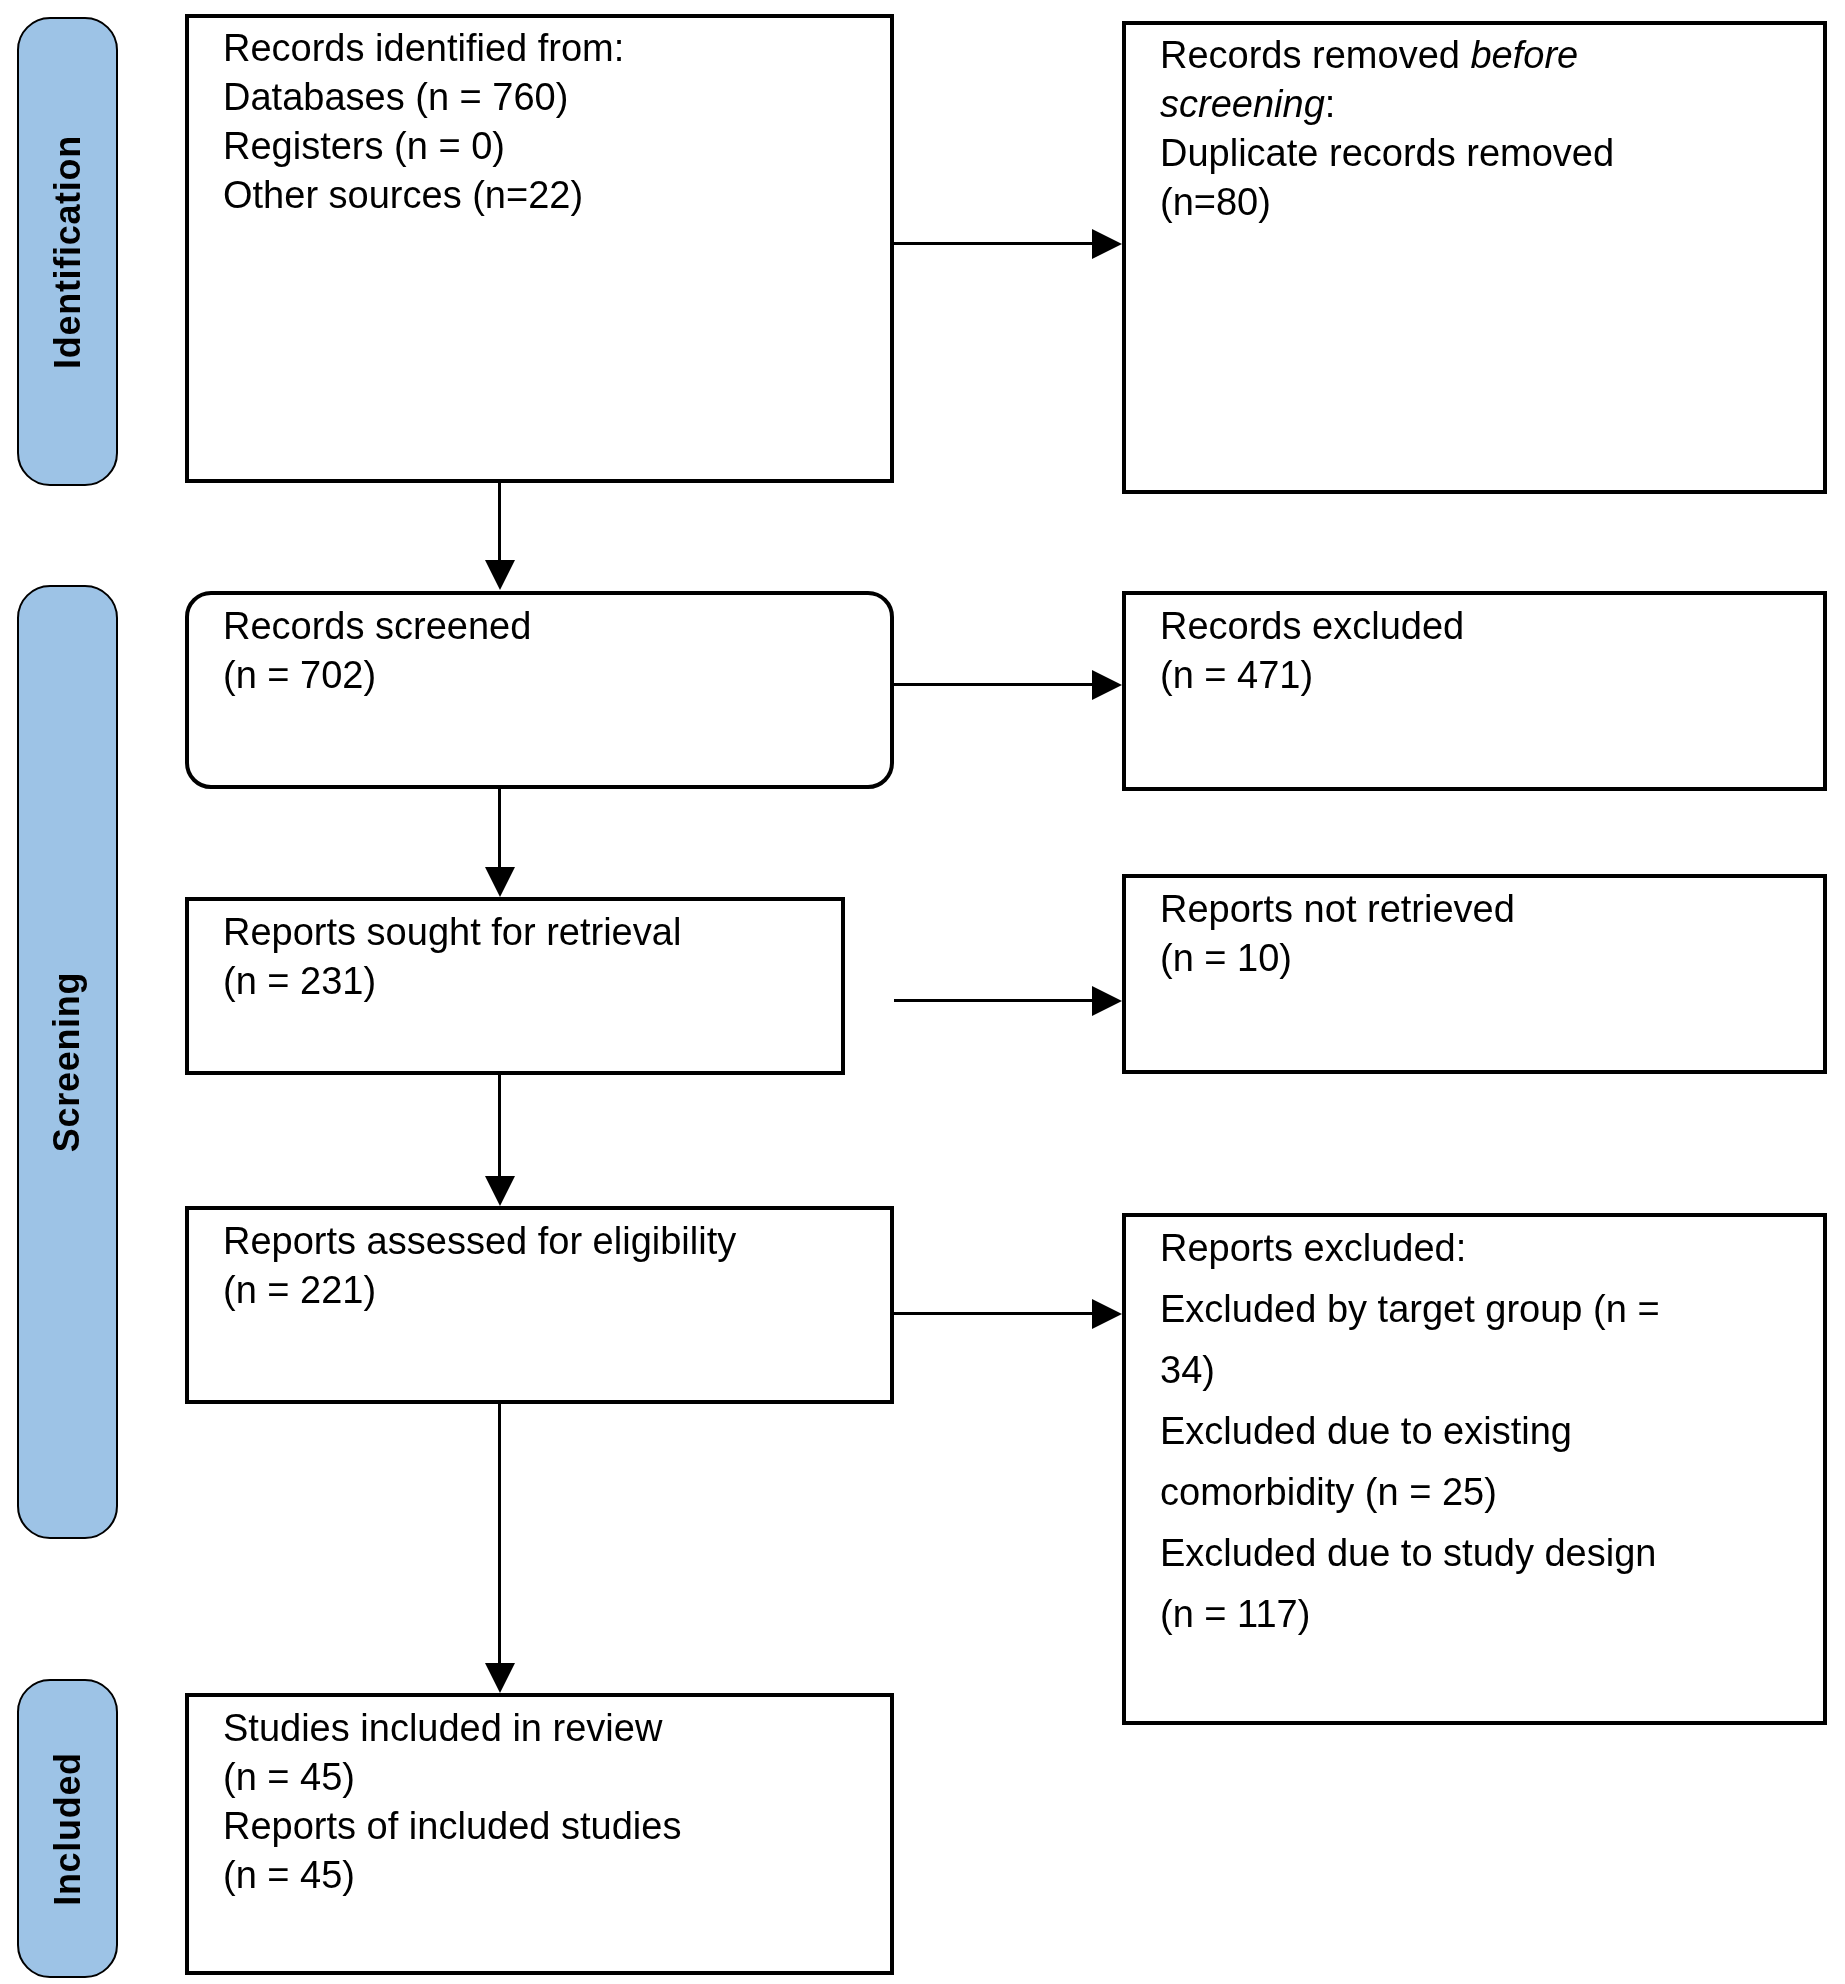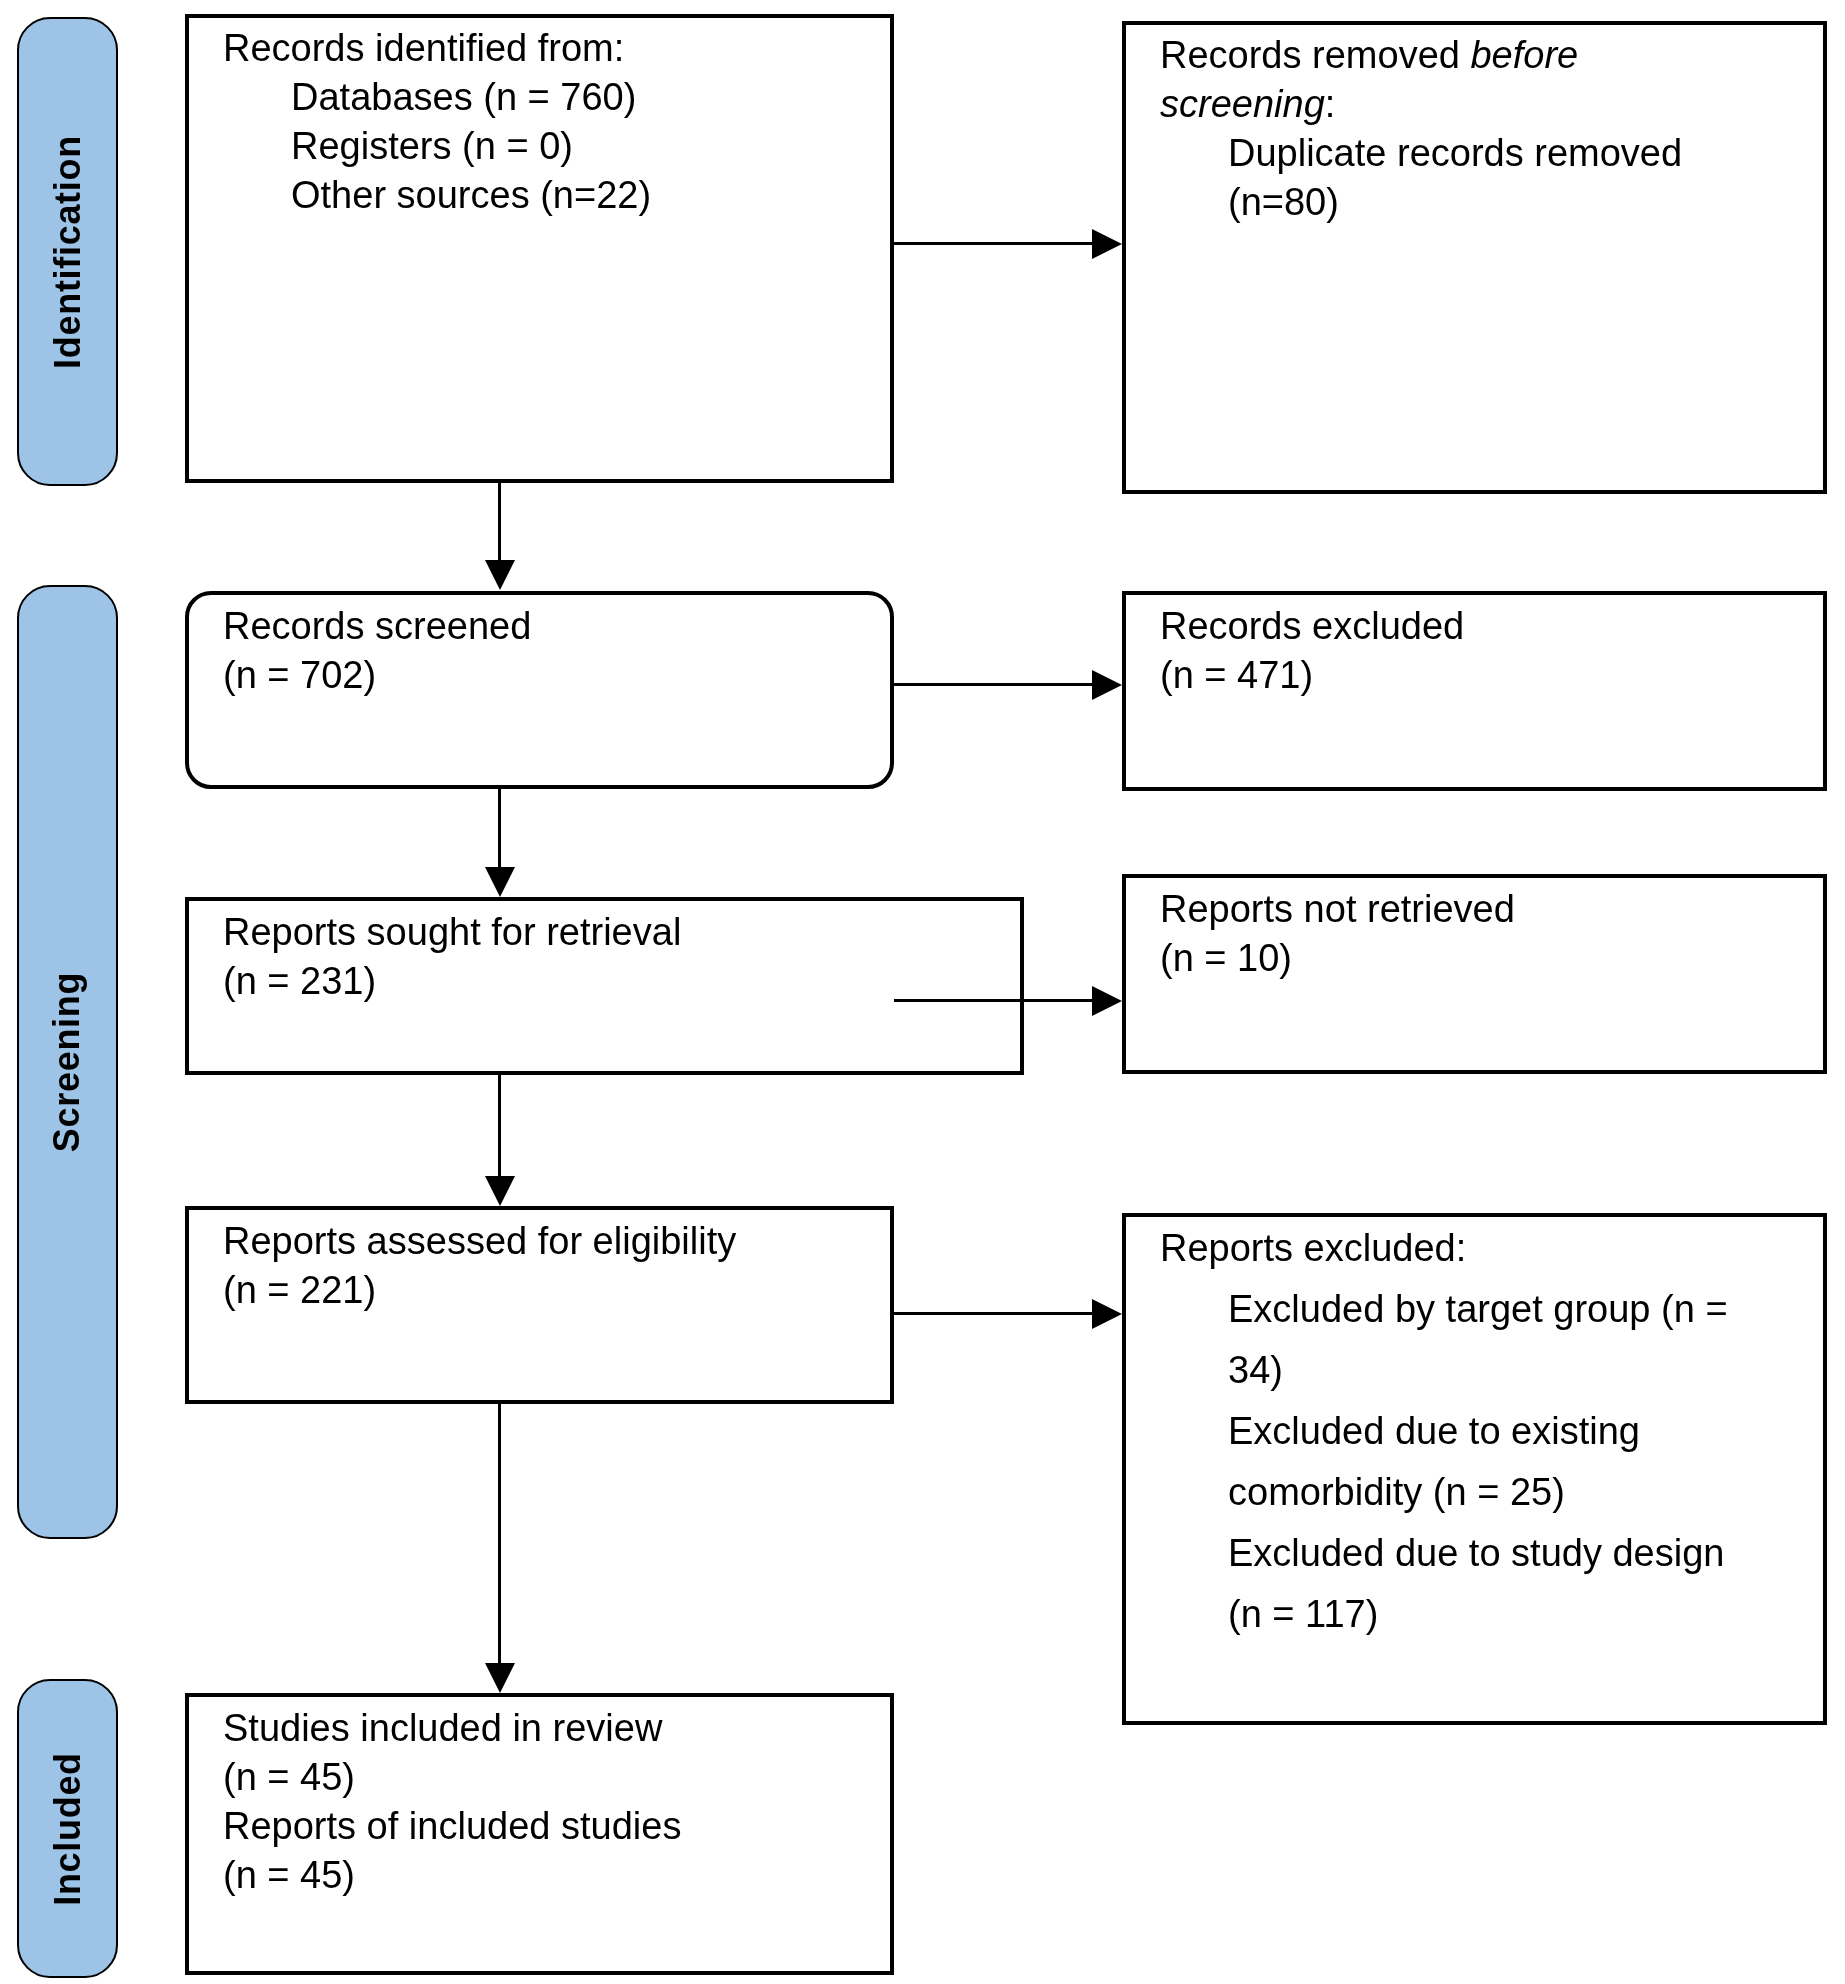--- a/index.html
+++ b/index.html
@@ -45,28 +45,28 @@
     border: 4.1px solid #000000;
     box-sizing: border-box;
     display: flex;
     flex-direction: column;
     padding: 6.8px 19px 6.8px 34px;
     font-size: 38px;
     line-height: 49px;
     overflow: hidden;
   }
   .box .line { white-space: nowrap; }
-  .box .indent { margin-left: 68px; }
+  .box .indent { }
   .it { font-style: italic; }
 
   .box-records-identified    { left: 185px;  top: 13.7px;   width: 709px; height: 469px; }
   .box-records-removed       { left: 1122px; top: 20.5px;   width: 705px; height: 473px; }
   .box-records-screened      { left: 185px;  top: 591px;  width: 709px; height: 198px; border-radius: 26px; }
   .box-records-excluded      { left: 1122px; top: 591px;  width: 705px; height: 200px; }
-  .box-reports-sought        { left: 185px;  top: 897px; width: 839px; height: 178px; }
+  .box-reports-sought        { left: 185px;  top: 897px; width: 660px; height: 178px; }
   .box-reports-not-retrieved { left: 1122px; top: 874px; width: 705px; height: 200px; }
   .box-reports-assessed      { left: 185px;  top: 1206px; width: 709px; height: 198px; }
   .box-reports-excluded      { left: 1122px; top: 1213px; width: 705px; height: 512px; gap: 12px; }
   .box-studies-included      { left: 185px;  top: 1693px; width: 709px; height: 282px; }
 
   
   .vline { position: absolute; width: 3.4px; background: #000000; }
   .hline { position: absolute; height: 3.4px; background: #000000; }
   .head-down {
     position: absolute; width: 0; height: 0;

